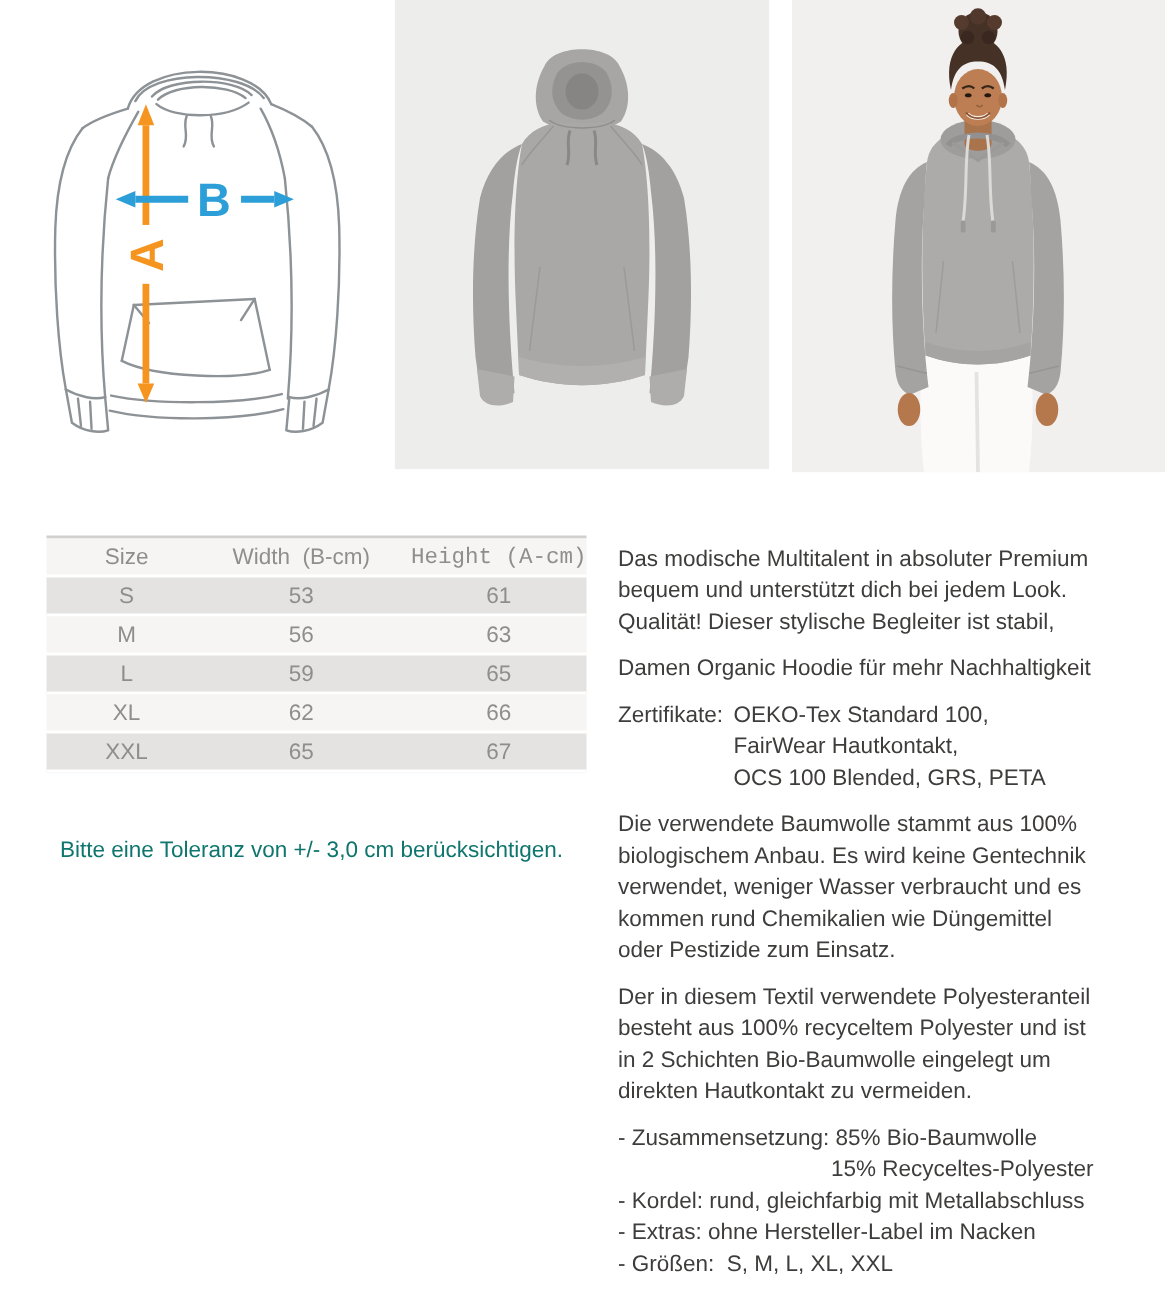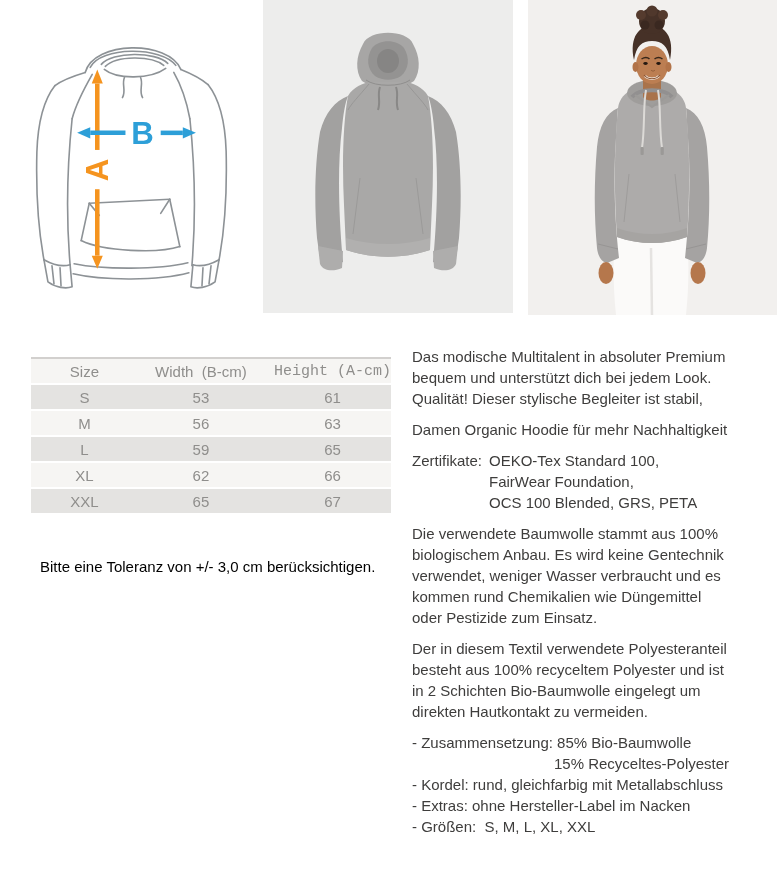--- a/index.html
+++ b/index.html
@@ -21,24 +21,24 @@
                 font-size:15px; color:#8f8e8c; }
   .size-table th, .size-table td { font-weight:400; text-align:center; height:26px;
                 vertical-align:middle; padding:0 0 0 10px; white-space:pre;
                 border-bottom:2px solid #ffffff; }
   .size-table thead th { background:#f6f5f3; }
   .size-table tbody tr.row-even td { background:#e4e3e1; }
   .size-table tbody tr.row-odd  td { background:#f6f5f3; }
   .size-table .c1 { width:100px; } .size-table .c2 { width:138px; } .size-table .c3 { width:122px;font-family:Liberation Mono, monospace; }
 
   .tolerance-note { position:absolute; left:40px; top:556px; width:360px;
-                font-size:15px; line-height:21px; color:#000000; }
+                font-size:15px; line-height:21px; color:#0f766e; }
 
   
-  .description { position:absolute; left:412px; top:346px; width:362px;
+  .description { position:absolute; left:412px; top:362px; width:362px;
                 font-size:15px; line-height:21px; color:#3e3d3c; }
   .description .para { margin-bottom:10px; }
   .desc-line { white-space:pre; }
   .cert-row { display:flex; }
   .cert-label { flex:0 0 77px; white-space:pre; }
   .spec-line { white-space:pre; }
   .spec-line.indent { padding-left:142px; }
 </style>
 </head>
 <body>
@@ -235,21 +235,21 @@
     </div>
 
     <div class="para">
       <div class="desc-line">Damen Organic Hoodie für mehr Nachhaltigkeit</div>
     </div>
 
     <div class="para cert-row">
       <span class="cert-label">Zertifikate: </span>
       <span>
         <div class="desc-line">OEKO-Tex Standard 100,</div>
-        <div class="desc-line">FairWear Foundation,</div>
+        <div class="desc-line">FairWear Hautkontakt,</div>
         <div class="desc-line">OCS 100 Blended, GRS, PETA</div>
       </span>
     </div>
 
     <div class="para">
       <div class="desc-line">Die verwendete Baumwolle stammt aus 100%</div>
       <div class="desc-line">biologischem Anbau. Es wird keine Gentechnik</div>
       <div class="desc-line">verwendet, weniger Wasser verbraucht und es</div>
       <div class="desc-line">kommen rund Chemikalien wie Düngemittel</div>
       <div class="desc-line">oder Pestizide zum Einsatz.</div>

